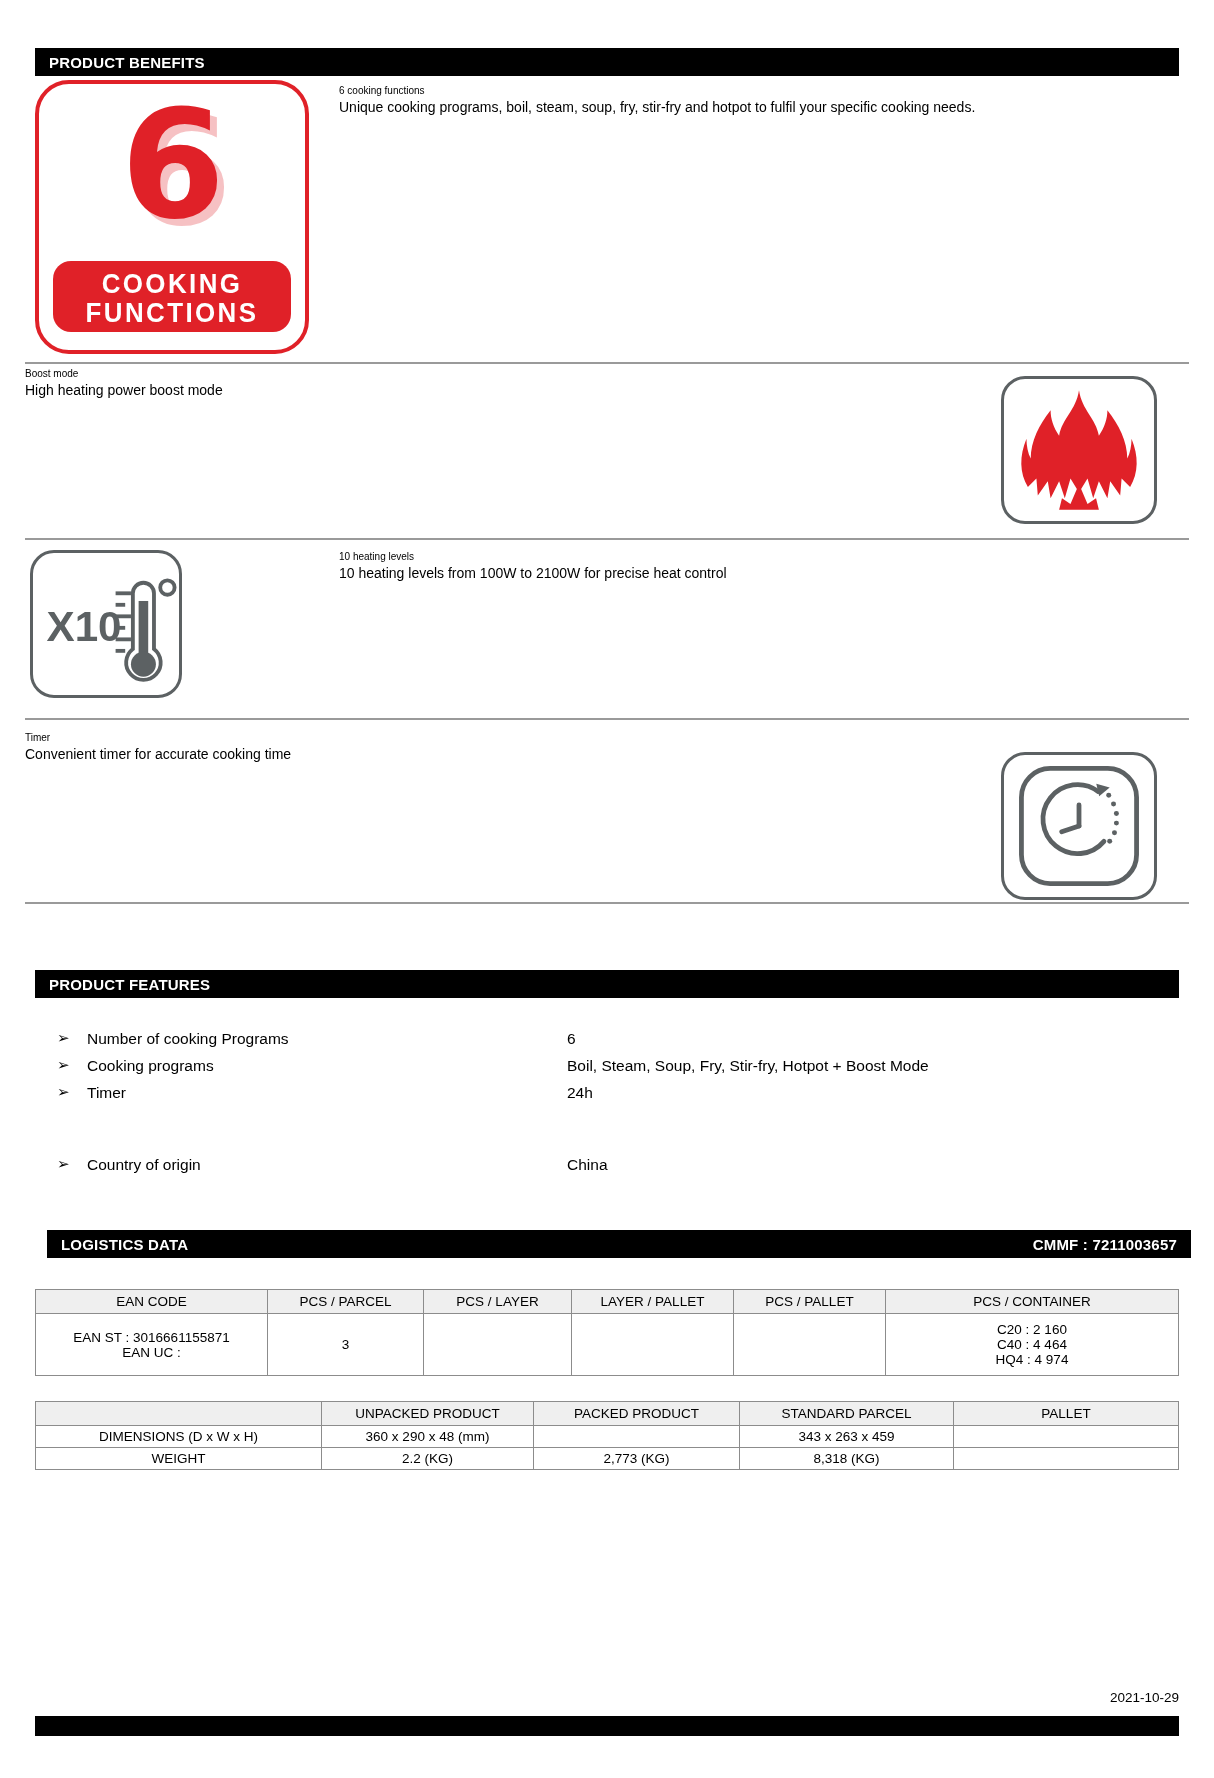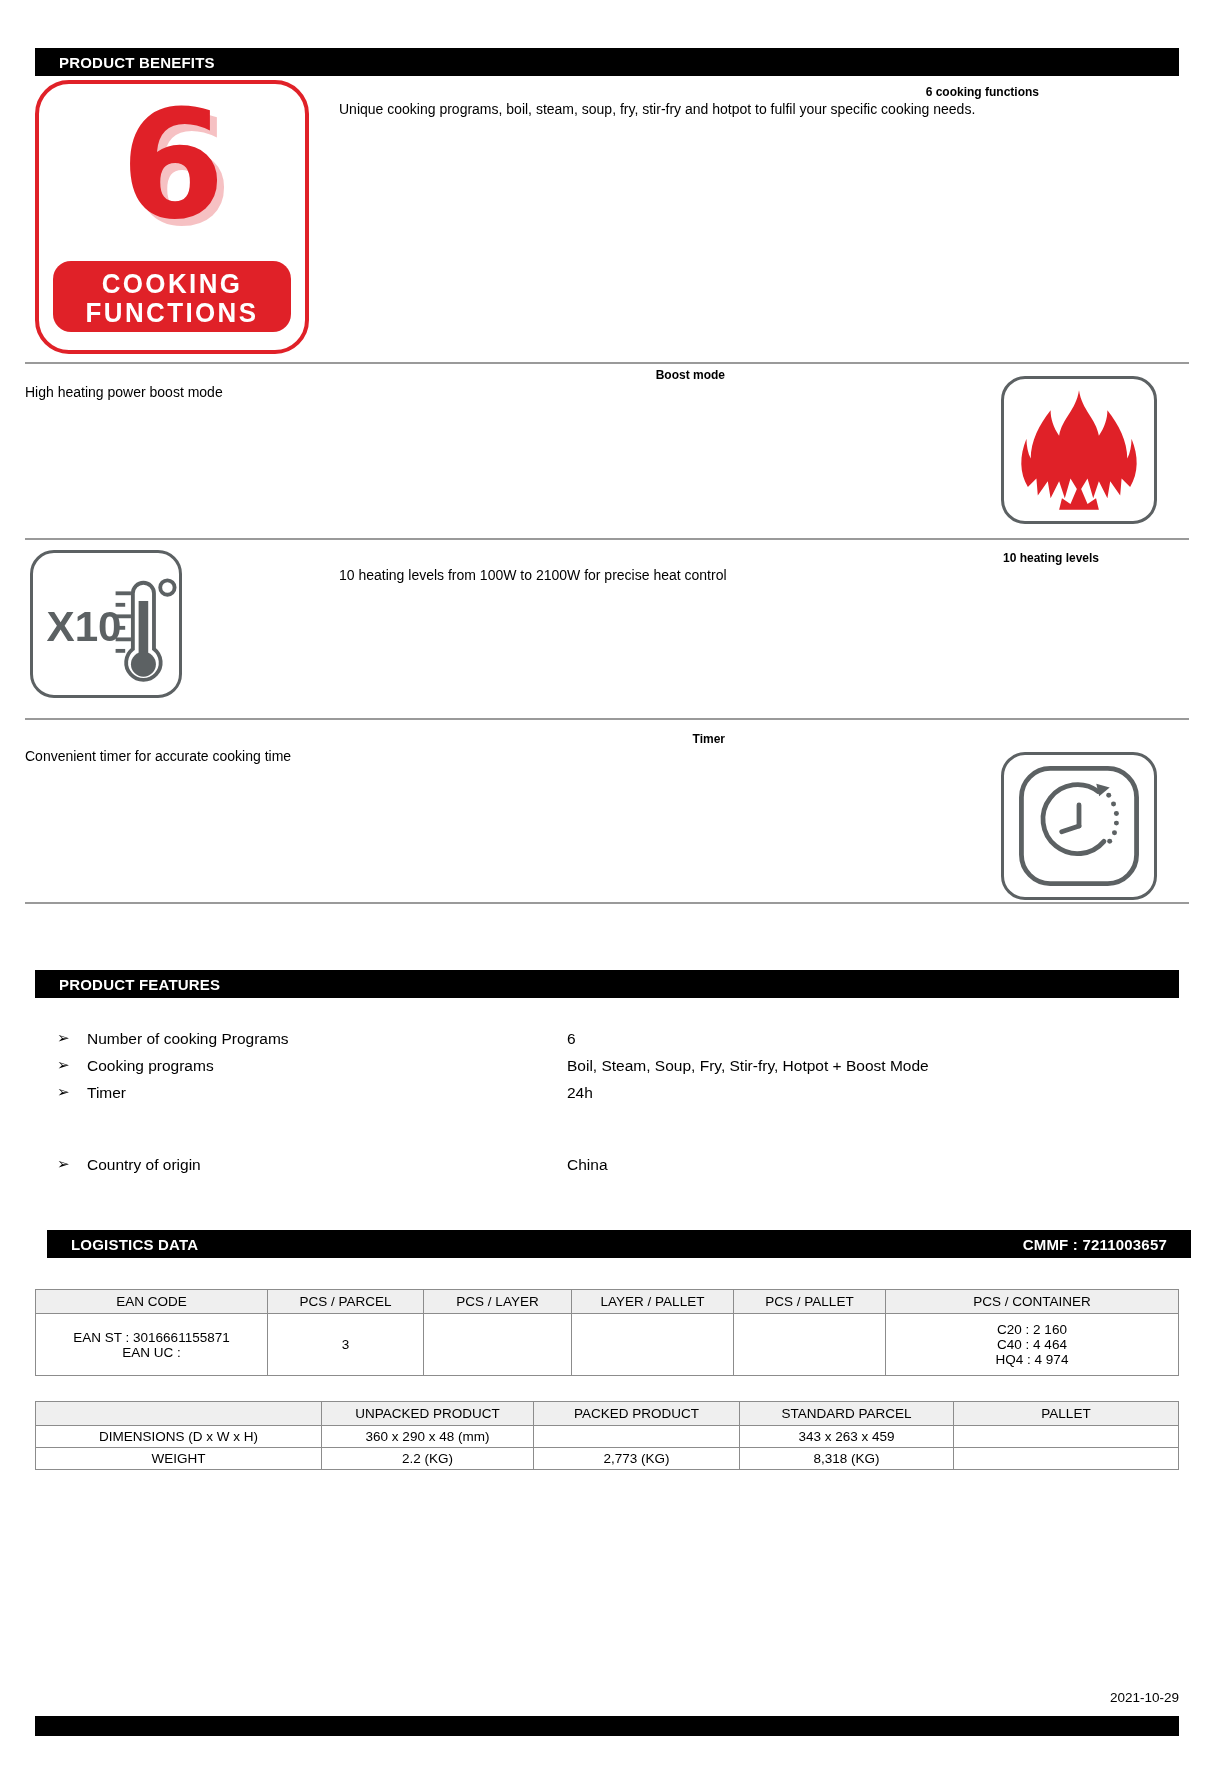--- a/index.html
+++ b/index.html
@@ -23,35 +23,35 @@
     width: 1144px;
     height: 28px;
     background: #000000;
     color: #ffffff;
     font-size: 15px;
     font-weight: bold;
     letter-spacing: 0.2px;
     display: flex;
     align-items: center;
     justify-content: space-between;
-    padding: 0 24px;
+    padding: 0 14px;
   }
   .section-bar .right-label { font-weight: bold; font-size: 15px; }
 
   
   .divider {
     position: absolute;
     left: 25px;
     width: 1164px;
     height: 2px;
     background: #9a9a9a;
   }
 
   
-  .benefit-title { font-size: 12px; font-weight: bold; line-height: 1.35; text-align: right; }
+  .benefit-title { font-size: 10px; font-weight: normal; line-height: 1.35; }
   .benefit-desc  { font-size: 14px; font-weight: normal; line-height: 1.35; }
   .benefit-text { position: absolute; }
 
   
   .logo6 {
     position: absolute;
     left: 35px;
     top: 80px;
     width: 274px;
     height: 274px;

